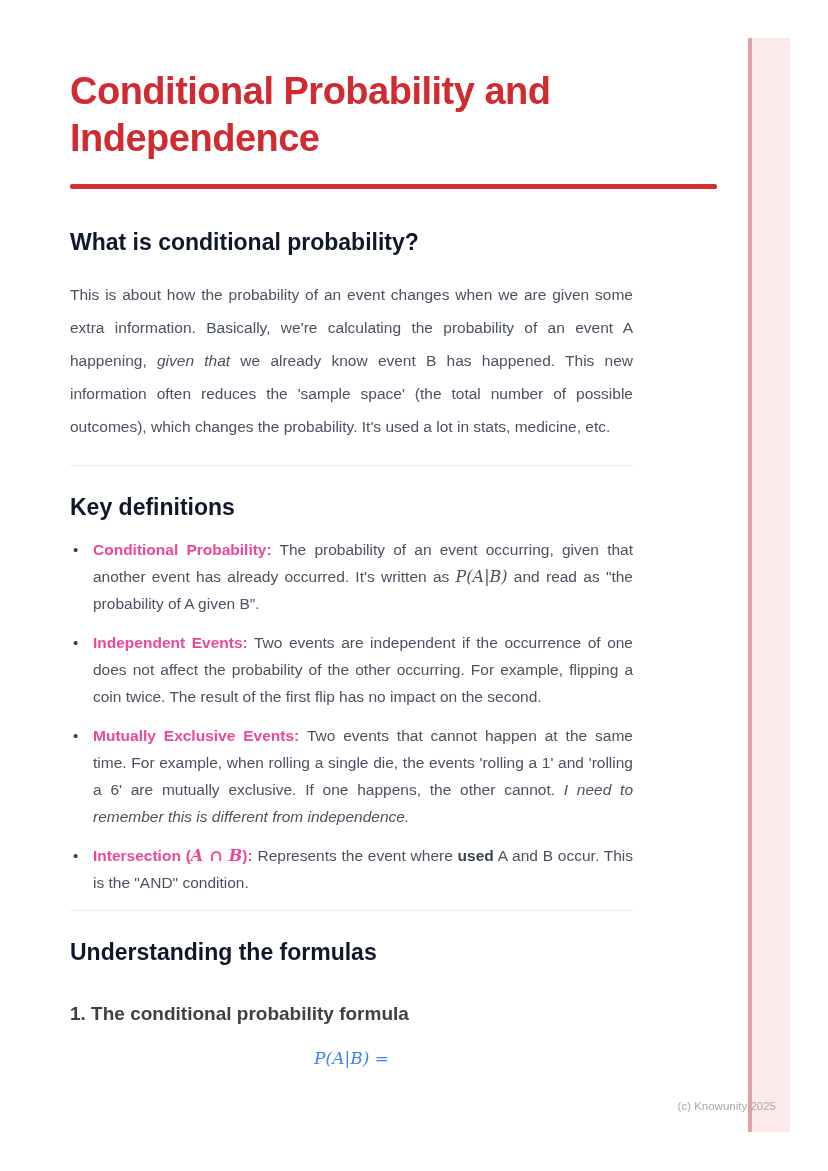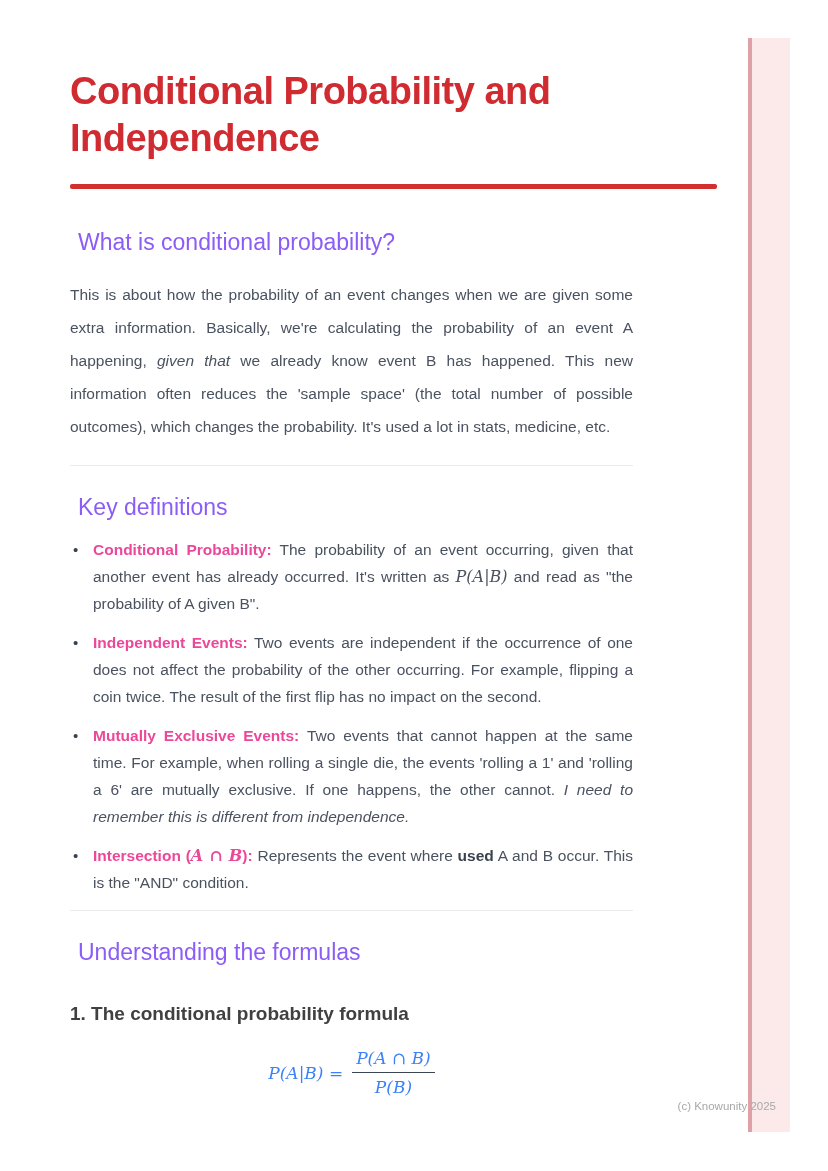--- a/index.html
+++ b/index.html
@@ -40,25 +40,25 @@
 
   .title-rule {
     margin-top: 22px;
     width: 647px;
     height: 5px;
     background: #d2302e;
     border-radius: 2px;
   }
 
   h2.section-heading {
-    margin: 8px;
+    margin: 0;
     font-size: 23px;
     line-height: 30px;
-    font-weight: normal;
-    color: #8b5cf6;
+    font-weight: bold;
+    color: #0f172a;
   }
   h2.intro-h { margin-top: 38px; }
   h2.defs-h { margin-top: 26px; }
   h2.formulas-h { margin-top: 26px; }
 
   h3.sub-heading {
     margin: 34px 0 0 0;
     font-size: 19px;
     line-height: 25px;
     font-weight: bold;
@@ -176,22 +176,18 @@
   <div class="divider divider-2"></div>
 
   <h2 class="section-heading formulas-h">Understanding the formulas</h2>
 
   <h3 class="sub-heading">1. The conditional probability formula</h3>
 
 
   <div class="formula-wrap">
     <span class="formula">
         <span>P(A|B) =</span>
-        <span class="frac">
-          <span class="num">P(A ∩ B)</span>
-          <span class="den">P(B)</span>
-        </span>
       </span>
   </div>
 
 </div>
 
 <div class="footer-credit">(c) Knowunity 2025</div>
 
 </body></html>

